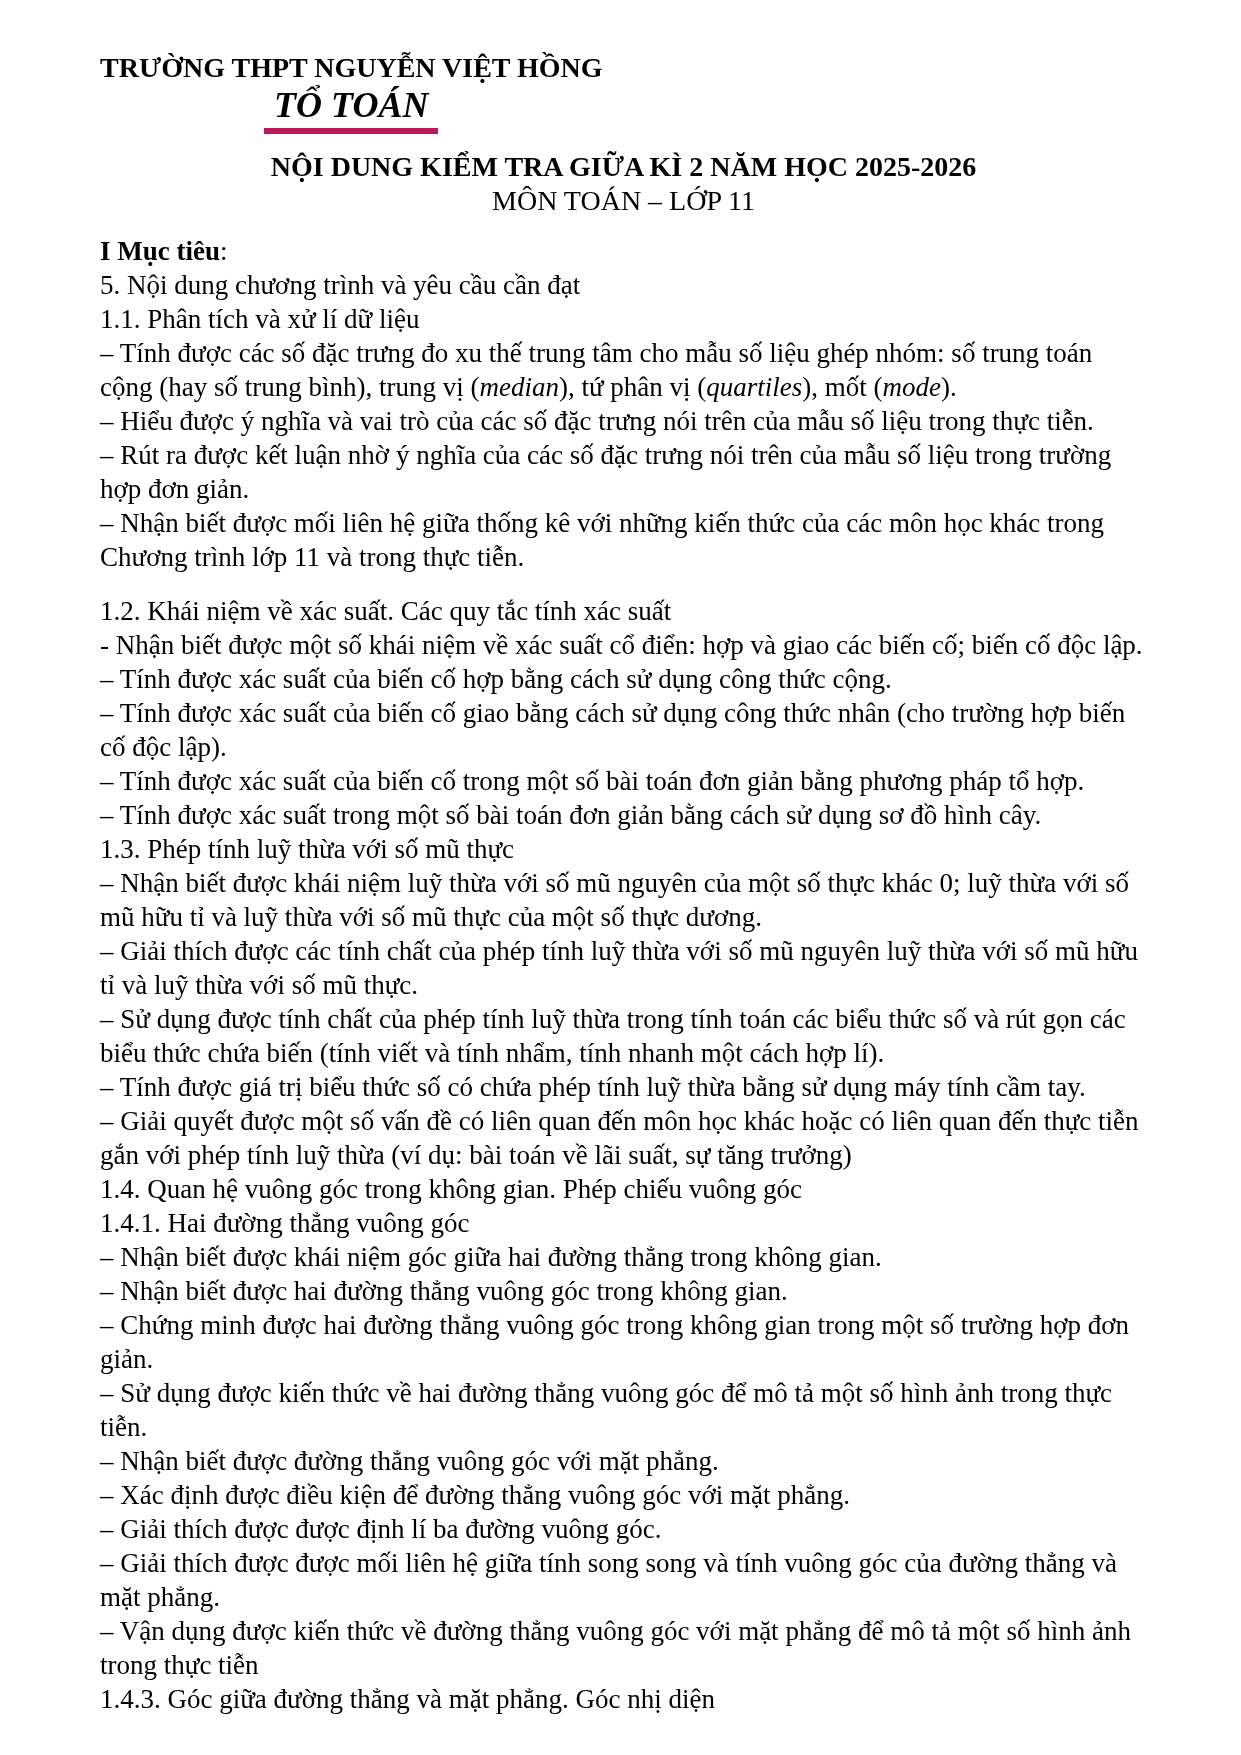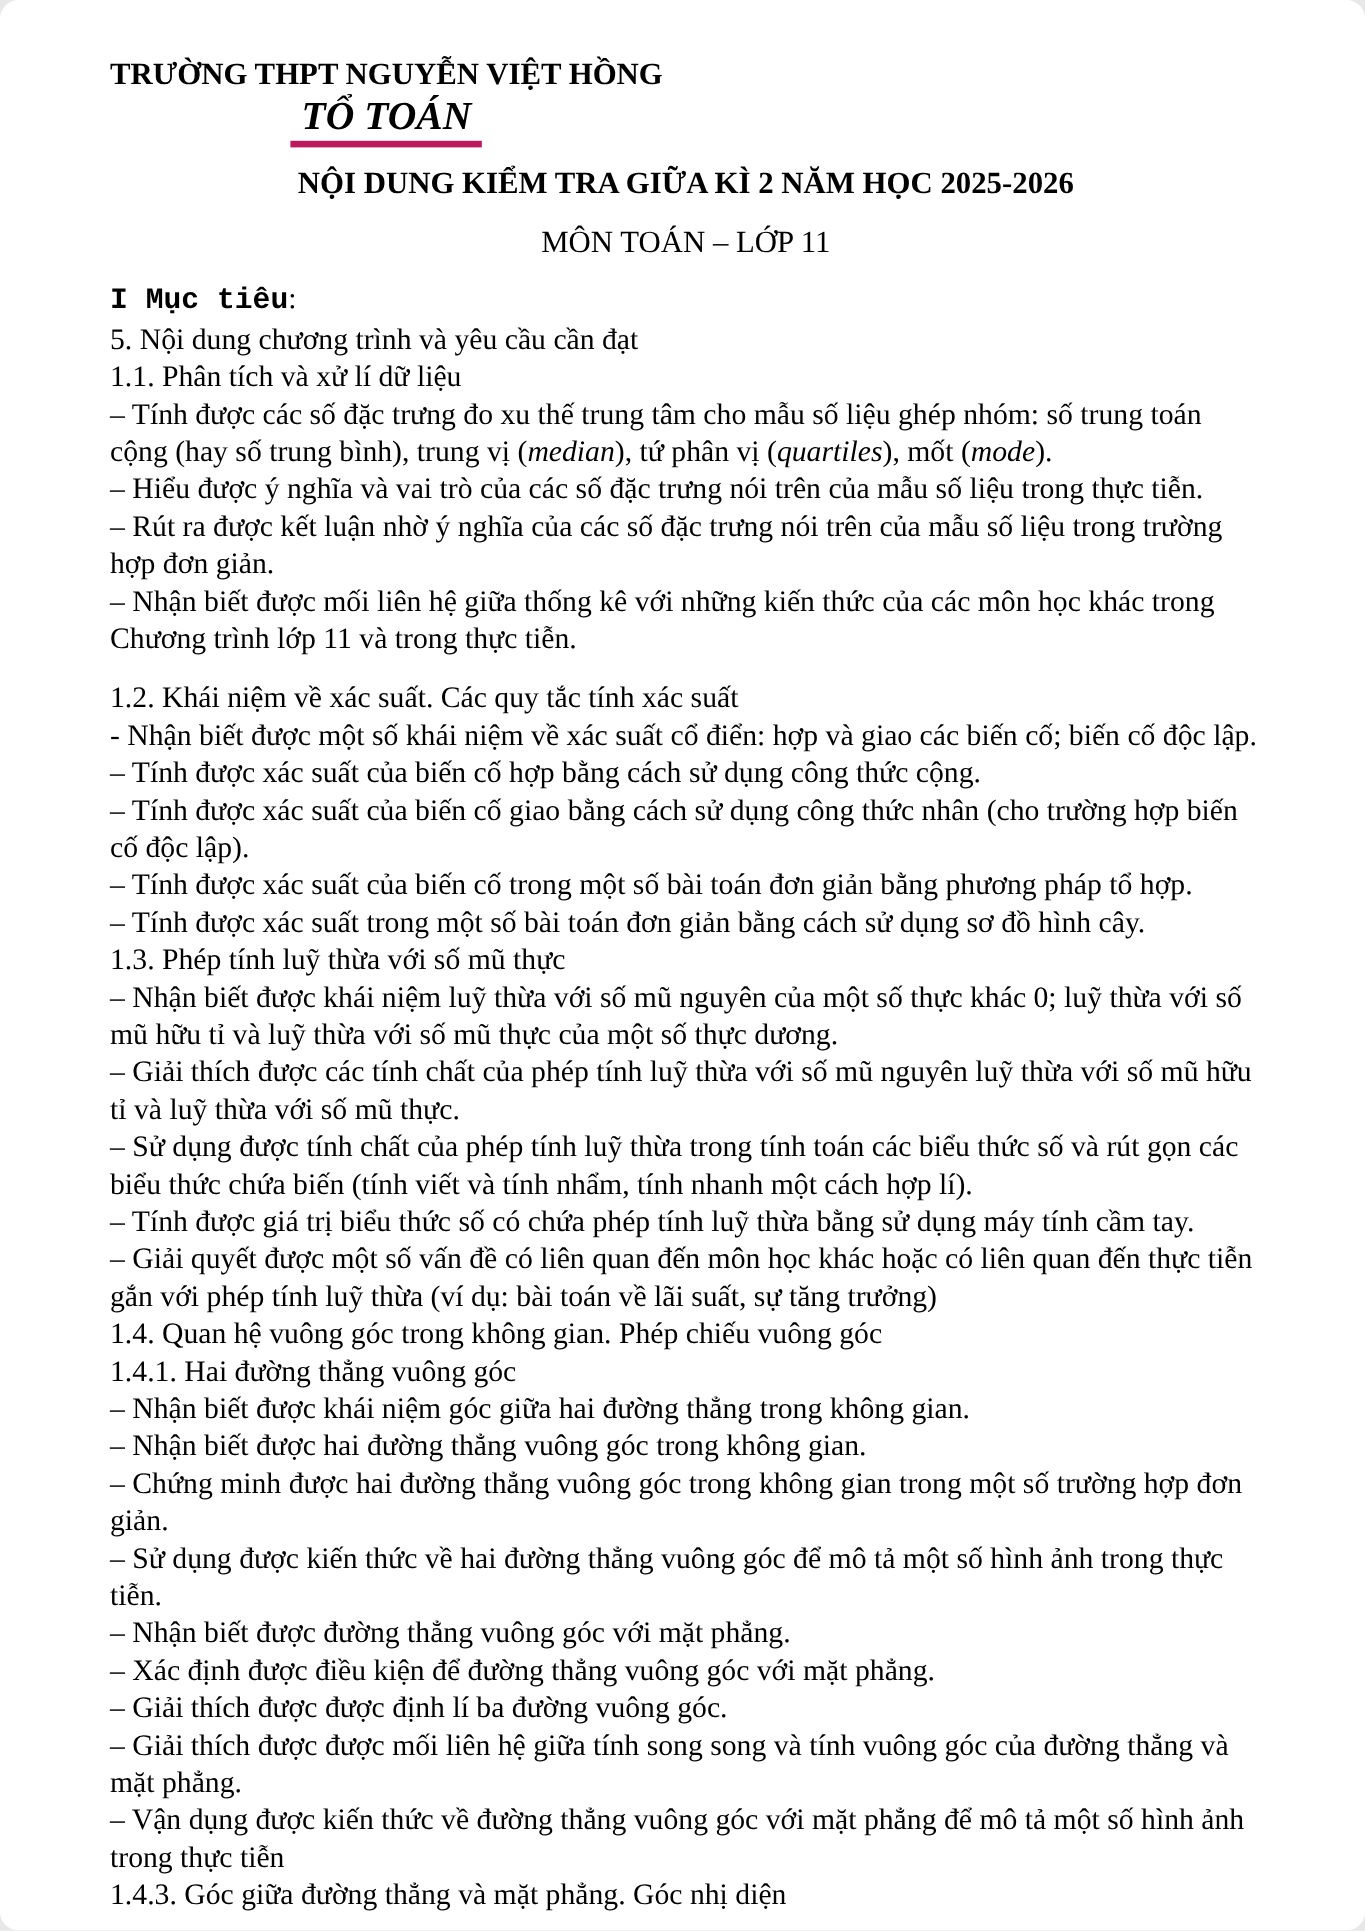--- a/index.html
+++ b/index.html
@@ -9,46 +9,45 @@
     height: 1755px;
     margin: 0 auto;
     background: #ffffff;
     color: #000000;
     font-family: "Liberation Serif", "DejaVu Serif", serif;
     font-size: 27px;
     line-height: 34px;
     box-sizing: border-box;
     padding: 50px 94px 40px 100px;
     overflow: hidden;
-    border-radius: 17px;
   }
   .header { display: inline-block; text-align: center; }
   .school {
     font-weight: bold;
     font-size: 28px;
     line-height: 36px;
     white-space: nowrap;
   }
   .dept { margin-top: 2px; }
   .dept-text {
     display: inline-block;
     font-weight: bold;
     font-size: 36px;
     line-height: 34px;
     border-bottom: 6px solid #be185d;
     padding: 0 10px 6px 10px;
     font-style: italic;
   }
   .title-block { text-align: center; margin-top: 16px; }
   .doc-title  { font-weight: bold; font-size: 28px; line-height: 34px; }
-  .doc-subtitle { font-size: 28px; line-height: 34px; margin-top: 20px; }
+  .doc-subtitle { font-size: 28px; line-height: 34px; }
   .body-text { margin-top: 16px; }
   .para { margin: 0; padding: 0; text-align: left; }
   .para.gap-before { margin-top: 20px; }
-  .bold { font-weight: bold; font-family: Liberation Mono, monospace; }
+  .bold { font-weight: bold; }
   .italic { font-style: italic; }
 </style>
 </head>
 <body>
 
 <div class="page">
 
   <div class="header">
     <div class="school">TRƯỜNG THPT NGUYỄN VIỆT HỒNG</div>
     <div class="dept">

